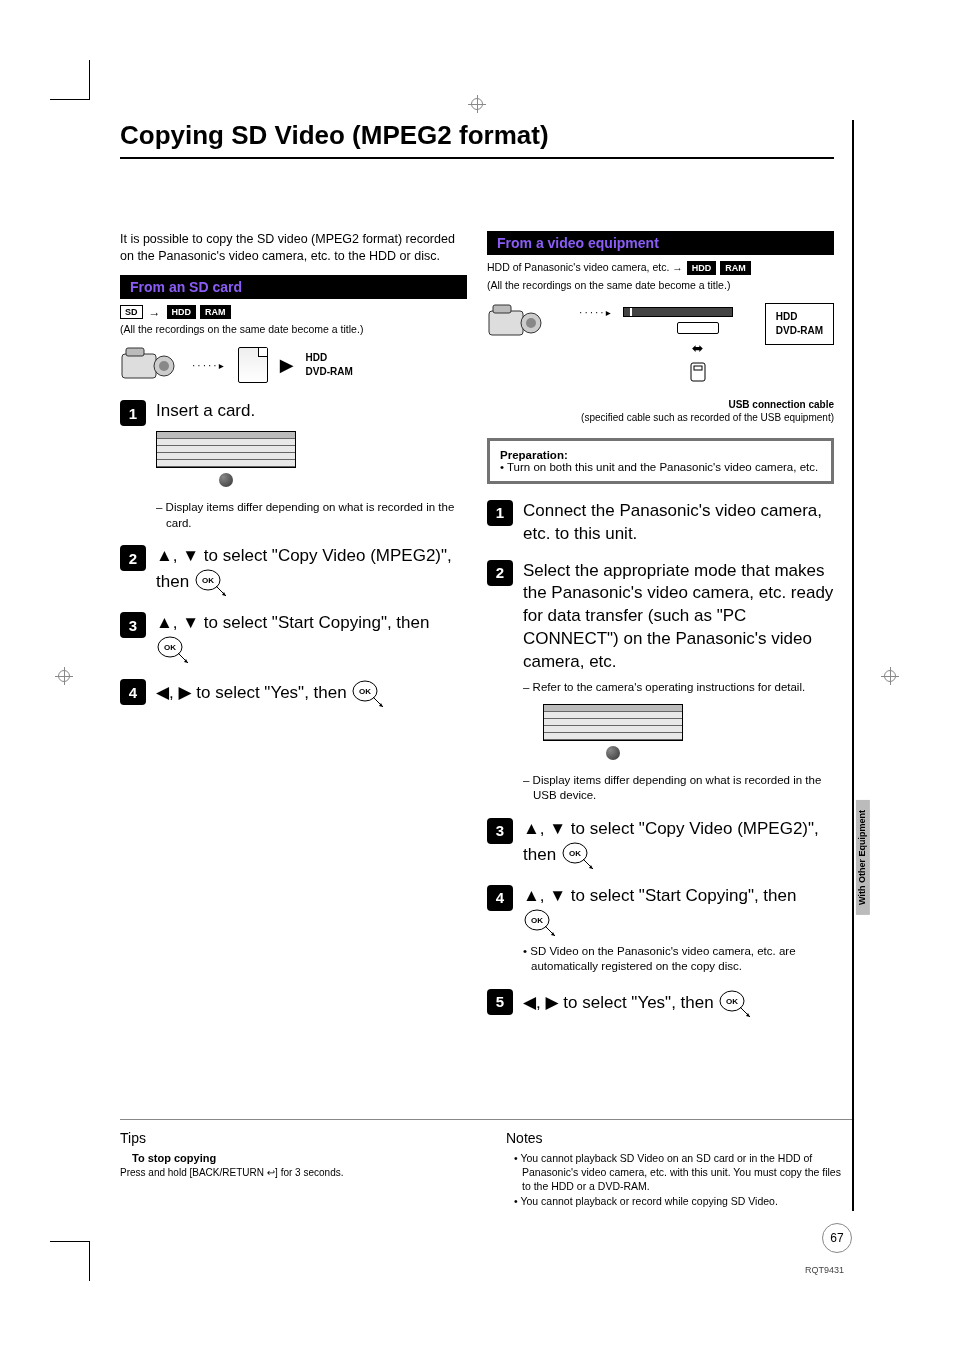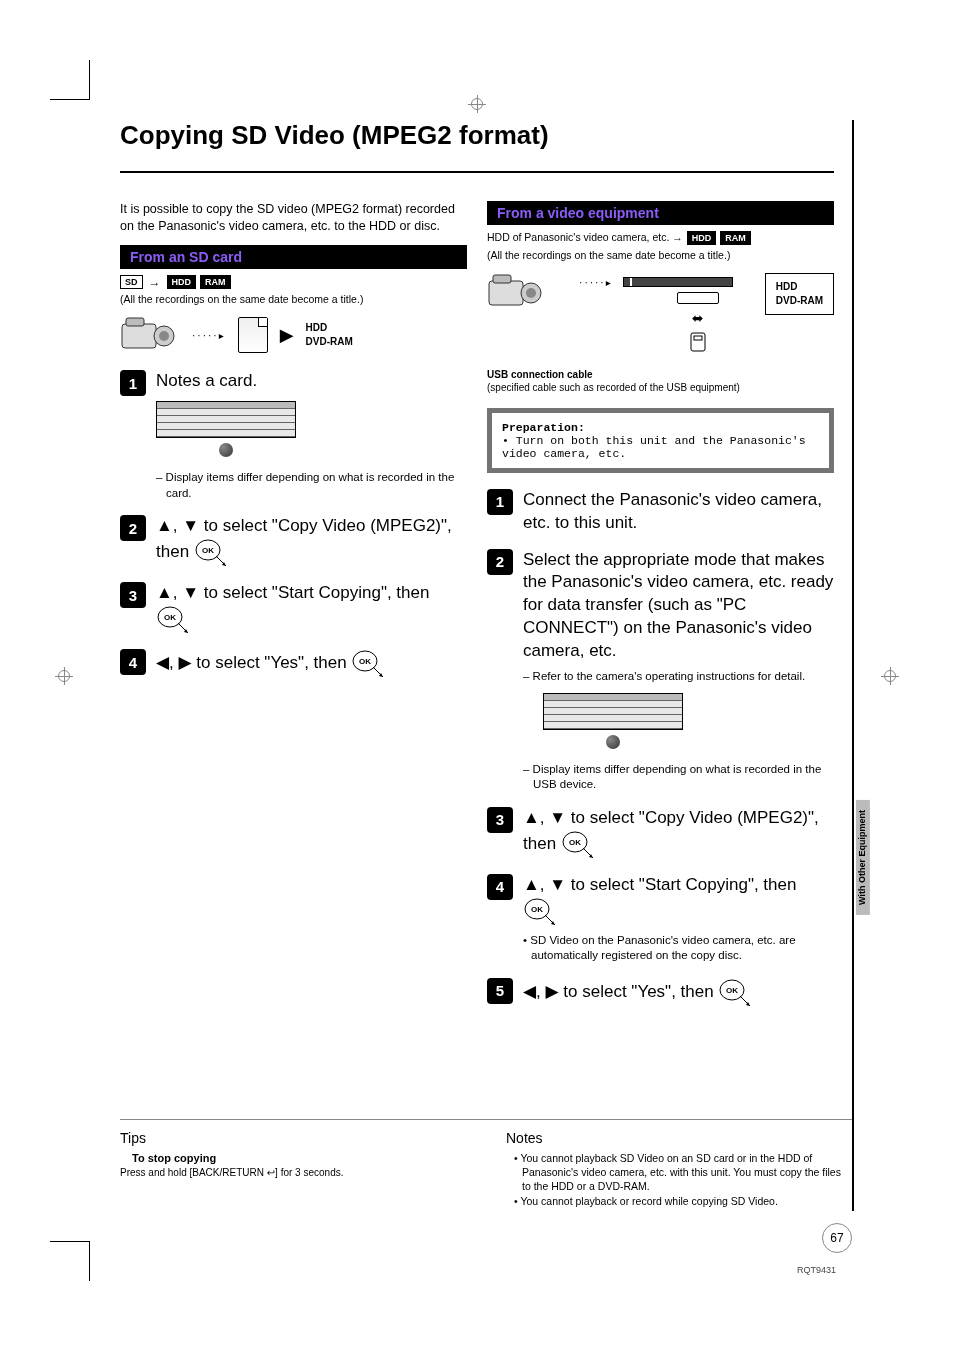--- a/index.html
+++ b/index.html
@@ -32,25 +32,25 @@
     left: 120px;
     right: 100px;
     bottom: 140px;
     border-right: 2px solid #000;
     padding-right: 18px;
   }
   h1.title {
     font-size: 26px;
     font-weight: bold;
     border-bottom: 2px solid #000;
-    padding-bottom: 20px;
+    padding-bottom: 6px;
     margin-bottom: 28px;
   }
   .cols { display: flex; gap: 20px; }
-  .col { flex: 1; min-width: 0; }
+  .col { flex: 1; min-width: 0; margin-top: 44px; }
   p.intro { font-size: 12.5px; line-height: 1.35; margin-bottom: 10px; }
   .section-bar {
     background: #000; color: #8b5cf6; font-weight: bold;
     padding: 4px 10px; font-size: 14px; margin-bottom: 6px;
   }
   .badge-row { display:flex; align-items:center; gap:4px; font-size:10px; margin-bottom:4px; flex-wrap:wrap;}
   .badge { padding:1px 4px; font-size:9px; font-weight:bold; border:1px solid #000;}
   .badge.solid { background:#000; color:#fff; border-color:#000; }
   .badge.outline { background:#fff; color:#000; }
   .arrow-r { font-size:12px; margin:0 2px; }
@@ -86,21 +86,21 @@
 
   .mode-box {
     margin:8px 0 6px 0; width:140px;
   }
   .mode-box .screen { border:1px solid #000; background:#fff;}
   .mode-box .screen .line { height:7px; border-bottom:1px solid #666; background:#e8e8e8;}
   .mode-box .screen .line:first-child { background:#bbb;}
   .mode-box .knob { text-align:center; padding-top:3px;}
   .mode-box .knob span { display:inline-block; width:14px; height:14px; border-radius:50%; background:radial-gradient(circle at 30% 30%, #888, #333);}
 
-  .prep-box { border:5px solid #737373; padding:8px 10px; font-size:11.5px; margin:14px 0 16px;font-family:Liberation Mono, monospace;}
+  .prep-box { border:3px solid #737373; padding:8px 10px; font-size:11.5px; margin:14px 0 16px;}
   .prep-box strong { font-weight:bold; }
 
   .cable-diagram { display:flex; flex-direction:column; align-items:center; gap:4px; margin:4px 0 6px;}
   .cable-diagram .row1 { display:flex; align-items:center; gap:10px;}
   .cable-diagram .usb-wire { width:110px; height:10px; background:linear-gradient(to right,#444 0 6px, transparent 6px 8px, #444 8px 100%); border:1px solid #000;}
 
   .side-tab {
     position:absolute; right:-18px; top:680px;
     background:#bbb; color:#000; font-size:9px; font-weight:bold;
     padding:10px 2px; writing-mode: vertical-rl; transform: rotate(180deg);
@@ -118,21 +118,21 @@
   .footer ul { list-style:none; padding-left:8px; }
   .footer ul li { text-indent:-8px; padding-left:8px; margin-bottom:2px; font-size:10.5px; line-height:1.3;}
 
   .page-num {
     position:absolute; right:0; bottom:-42px;
     width:30px; height:30px; border:1px solid #888; border-radius:50%;
     display:flex; align-items:center; justify-content:center;
     font-size:12px;
   }
   .doc-code {
-    position:absolute; right:16px; bottom:-64px; font-size:9px; color:#444;
+    position:absolute; right:8px; bottom:-64px; font-size:9px; color:#444;
   }
 </style>
 </head>
 <body>
 
 <div class="crop-tl"></div>
 <div class="crop-bl"></div>
 <div class="crop-top">
     <span class="cross">
       <span class="circ"></span>
@@ -182,21 +182,21 @@
         <span style="font-size:18px">▶</span>
         <div class="disc-labels">
           <div>HDD</div>
           <div>DVD-RAM</div>
         </div>
       </div>
 
       <div class="step-row">
         <div class="step-num">1</div>
         <div class="step-content">
-          <span>Notes a card.</span>
+          <span>Insert a card.</span>
           <div class="mode-box">
             <div class="screen">
                 <div class="line"></div>
                 <div class="line"></div>
                 <div class="line"></div>
                 <div class="line"></div>
                 <div class="line"></div>
               </div>
             <div class="knob"><span></span></div>
           </div>
@@ -278,21 +278,21 @@
                 </svg>
             </div>
           </div>
         </div>
         <div class="disc-labels" style="border:1px solid #000; padding:6px 10px;">
           <div>HDD</div>
           <div>DVD-RAM</div>
         </div>
       </div>
 
-      <div style="text-align:left; margin-top:-6px;">
+      <div style="text-align:right; margin-top:-6px;">
         <div class="xsmall" style="font-weight:bold">USB connection cable</div>
         <div class="xsmall">(specified cable such as recorded of the USB equipment)</div>
       </div>
 
       <div class="prep-box">
         <strong>Preparation:</strong>
         <div>• <span>Turn on both this unit and the Panasonic's video camera, etc.</span></div>
       </div>
 
       <div class="step-row">

